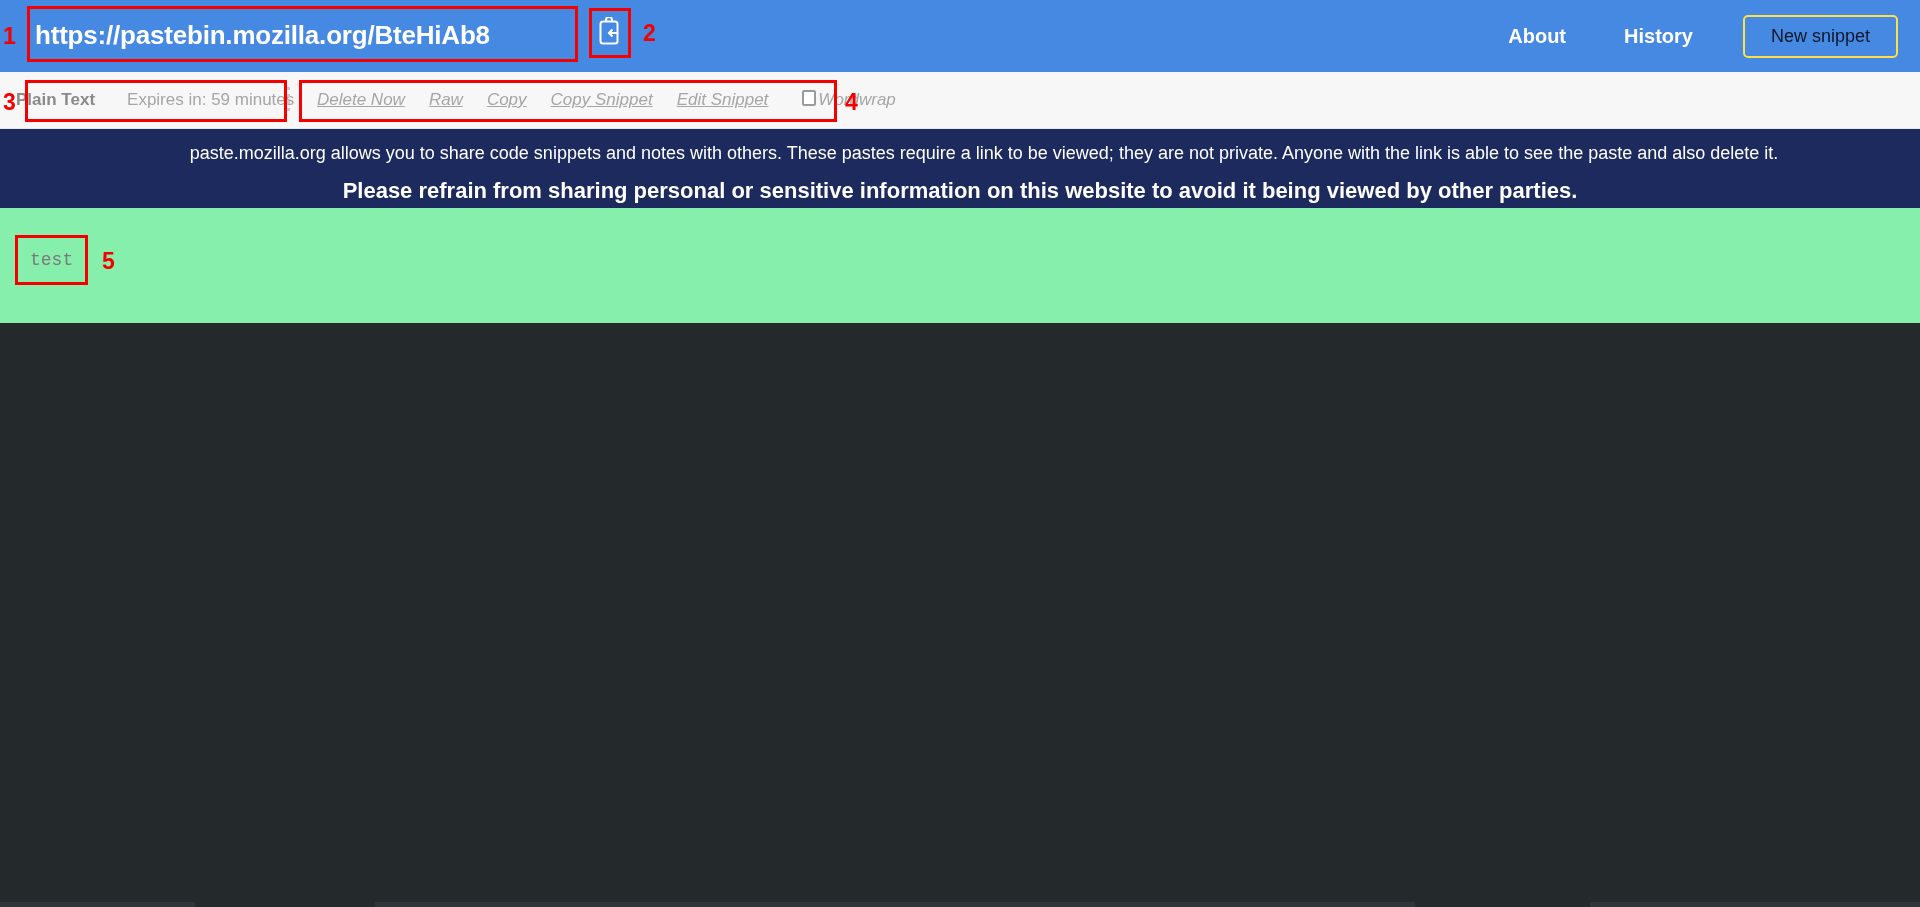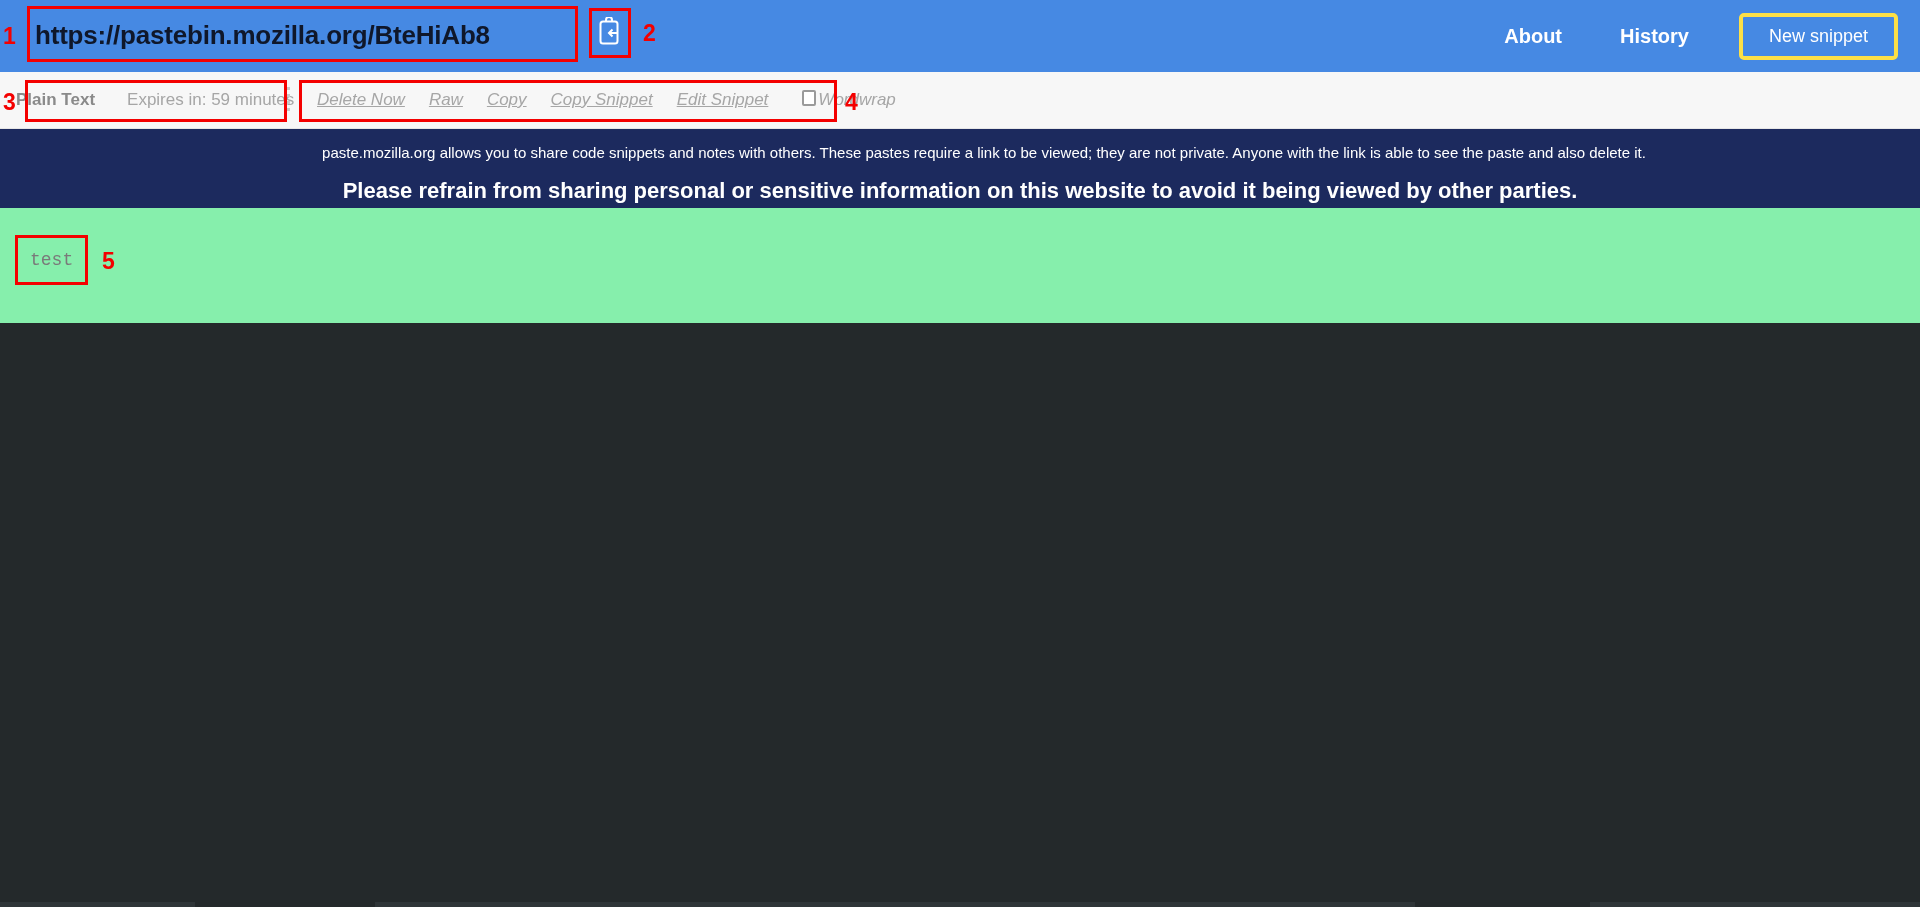--- a/index.html
+++ b/index.html
@@ -33,21 +33,21 @@
     position: absolute;
     left: 27px;
     top: 9px;
     height: 52px;
     display: flex;
     align-items: center;
     padding: 0 8px;
   }
 
   .url-text {
-    color: #0f172a;
+    color: #ffffff;
     font-size: 26px;
     font-weight: bold;
     letter-spacing: -0.2px;
     white-space: nowrap;
   }
 
   .paste-btn {
     position: absolute;
     left: 592px;
     top: 10px;
@@ -74,23 +74,23 @@
     font-size: 20px;
     font-weight: bold;
     text-decoration: none;
     padding: 0 24px;
     cursor: pointer;
     white-space: nowrap;
   }
 
   .new-snippet-btn {
     margin-left: 16px;
-    border: 4px solid #fde047;
+    border: 2px solid #fde047;
     border-radius: 5px;
-    color: #ffffff;
+    color: #0f172a;
     background: transparent;
     font-size: 18px;
     font-family: "Liberation Sans", sans-serif;
     padding: 9px 26px;
     cursor: pointer;
     white-space: nowrap;
   }
 
   
   .toolbar {
@@ -182,21 +182,21 @@
     top: 129px; left: 0;
     width: 1920px;
     height: 79px;
     background: #1c2a5e;
     color: #ffffff;
     text-align: center;
     padding-top: 10px;
   }
 
   .notice-line1 {
-    font-size: 15px;
+    font-size: 18px;
     line-height: 28px;
     font-weight: normal;
     margin-left: 48px;
   }
 
   .notice-line2 {
     font-size: 22px;
     line-height: 28px;
     font-weight: bold;
     margin-top: 10px;

